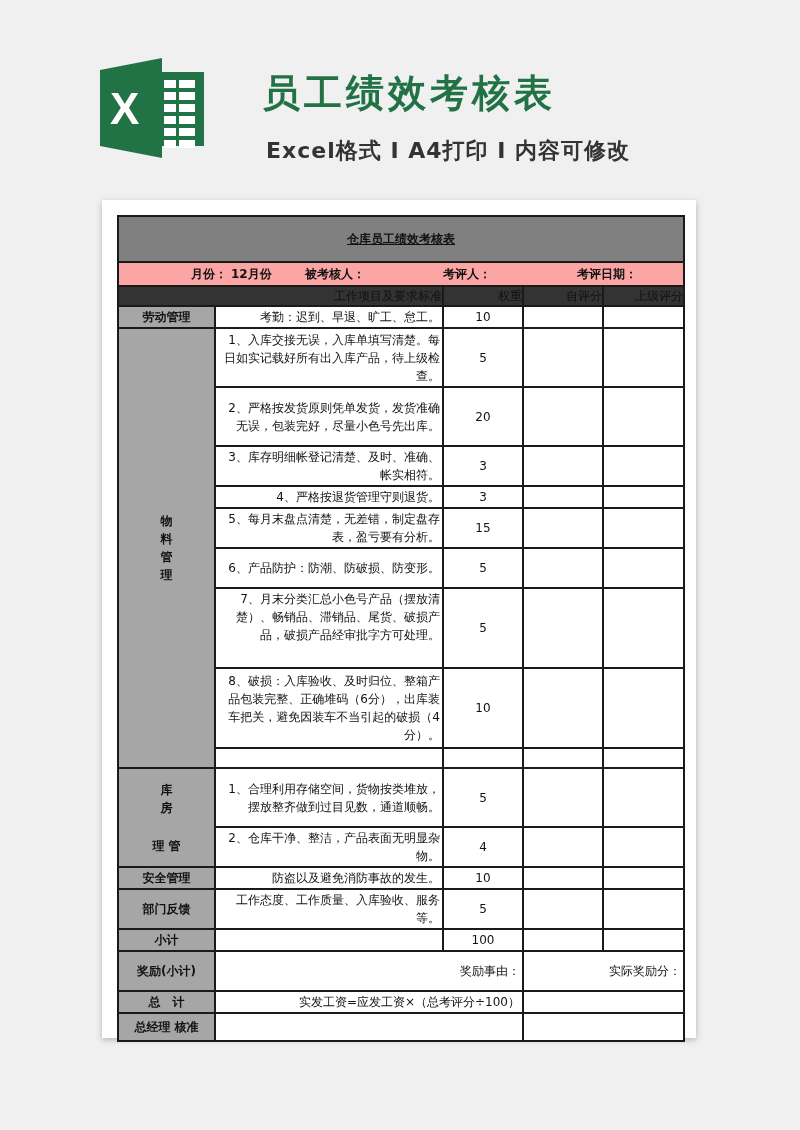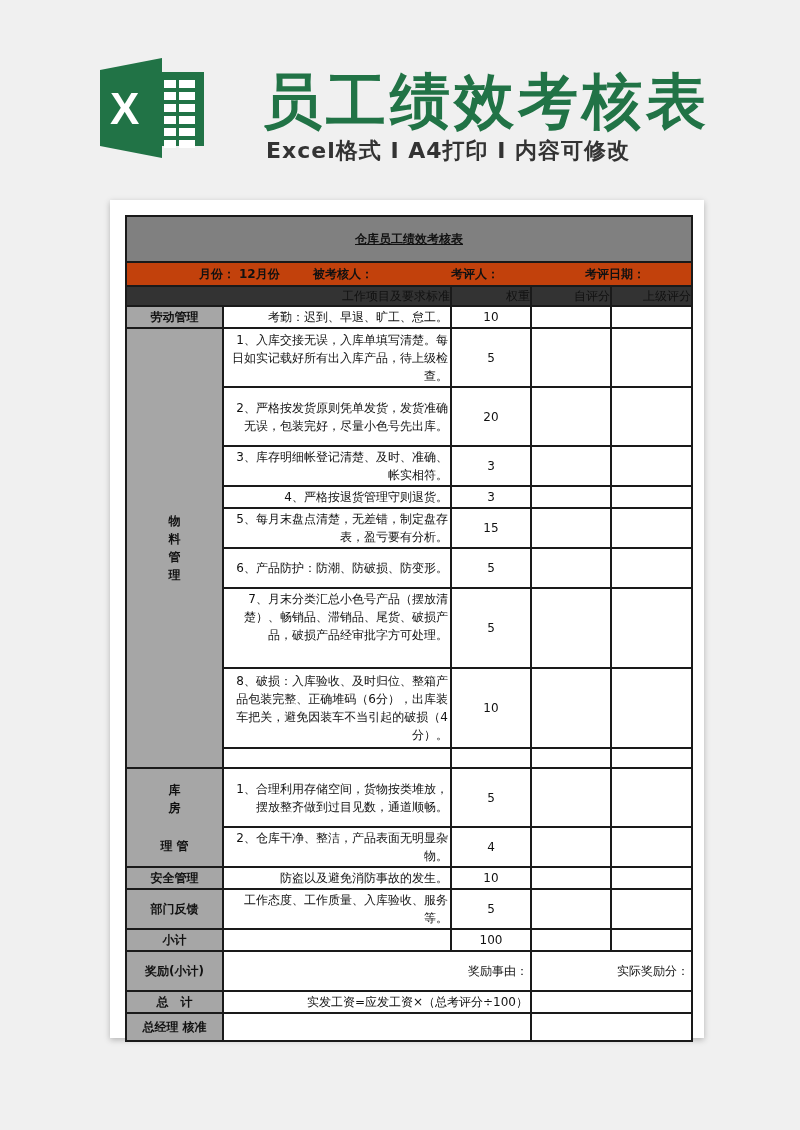--- a/index.html
+++ b/index.html
@@ -7,27 +7,27 @@
   .banner { position: absolute; left: 0; top: 0; width: 800px; height: 195px; }
   .xl-icon { position: absolute; left: 100px; top: 58px; width: 108px; height: 100px; }
   .xl-front { position: absolute; left: 0; top: 0; width: 62px; height: 100px; background: #217346;
      clip-path: polygon(0 12%, 100% 0, 100% 100%, 0 88%); }
   .xl-x { position: absolute; left: 10px; top: 26px; font-size: 44px; font-weight: bold; color: #fff; font-family: "Liberation Sans", sans-serif; }
   .xl-sheet { position: absolute; left: 58px; top: 14px; width: 46px; height: 74px; background: #217346; padding: 8px 8px 8px 6px; display: flex; flex-direction: column; gap: 4px; }
   .xl-sheet span { display: flex; gap: 3px; height: 8px; }
   .xl-sheet span i { background: #fff; height: 8px; }
   .xl-sheet span i:first-child { width: 12px; }
   .xl-sheet span i:last-child { width: 16px; }
-  .banner-title { position: absolute; left: 262px; top: 62px; font-size: 60px; font-weight: bold; color: #217346; letter-spacing: 4px; font-family: "DejaVu Sans", sans-serif; }
+  .banner-title { position: absolute; left: 262px; top: 68px; font-size: 38px; font-weight: bold; color: #217346; letter-spacing: 4px; font-family: "DejaVu Sans", sans-serif; }
   .banner-sub { position: absolute; left: 266px; top: 136px; font-size: 22px; font-weight: bold; color: #333; letter-spacing: 1px; }
-  .paper { position: absolute; left: 110px; top: 200px; width: 594px; height: 838px; background: #fff; box-shadow: 0 2px 6px rgba(0,0,0,0.25); }
+  .paper { position: absolute; left: 102px; top: 200px; width: 594px; height: 838px; background: #fff; box-shadow: 0 2px 6px rgba(0,0,0,0.25); }
   table.sheet { position: absolute; left: 15px; top: 15px; width: 566px; border-collapse: collapse; table-layout: fixed; }
   table.sheet td { border: 2px solid #1a1a1a; font-size: 12px; color: #111; vertical-align: middle; line-height: 18px; }
   .title-cell { background: #808080; height: 46px; text-align: center; color: #fff; font-size: 20px; font-weight: bold; text-decoration: underline; }
-  .info-cell { height: 24px; font-size: 10px; font-weight: bold; background: #c2410c; }
+  .info-cell { height: 24px; font-size: 10px; font-weight: bold; background: #fca5a5; }
   .info-row { display: flex; align-items: center; height: 100%; }
   .hdr td { background: #333; color: #fff; font-size: 10px; text-align: right; height: 18px; line-height: 14px; }
   .cat { background: #a6a6a6; color: #fff; font-weight: bold; text-align: center; font-size: 13px; }
   .cat-v { background: #a6a6a6; color: #fff; font-weight: bold; text-align: center; font-size: 13px; line-height: 20px; }
   .desc { padding: 1px 2px; text-align: right; border-radius: 8px; }
   .num { text-align: center; font-size: 13px; margin-left: 11px; }
   .blank { background: #fff; }
 </style>
 </head>
 <body>

